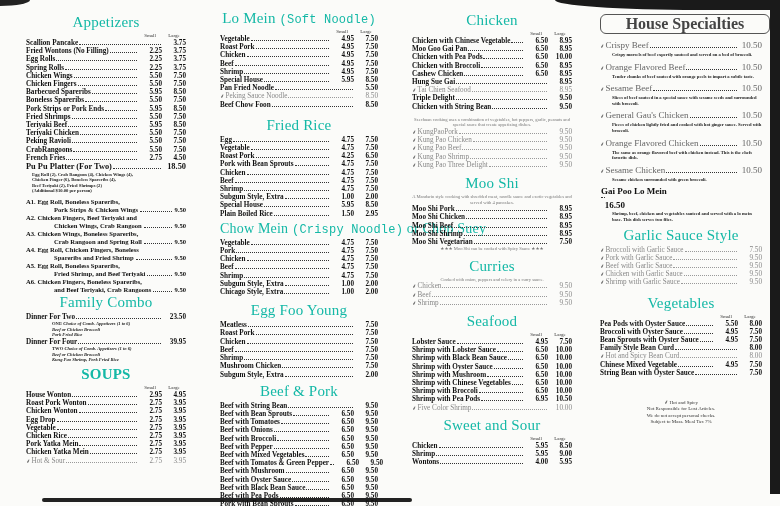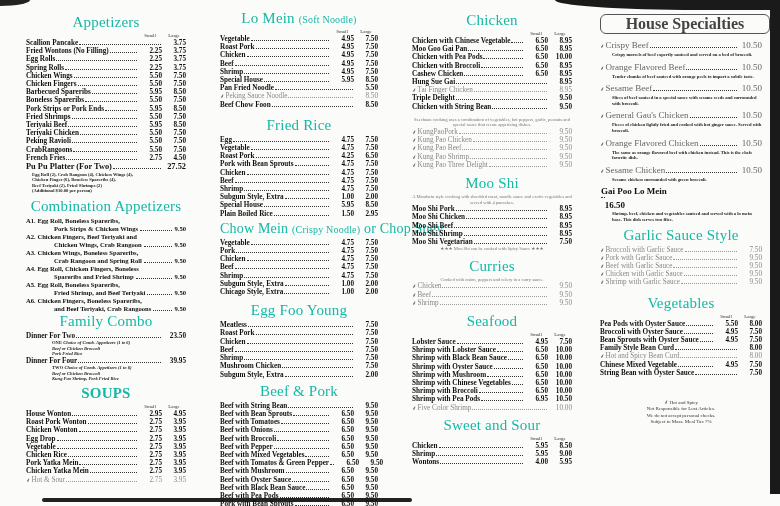--- a/index.html
+++ b/index.html
@@ -24,21 +24,21 @@
     position: absolute; left: 0; top: 494px; width: 780px; height: 12px; background: #fbfbf9;
   }
   .shadow-bottom-bar {
     position: absolute; left: 42px; top: 498px; width: 370px; height: 4px; background: #222;
     border-radius: 2px;
   }
   .col { position: absolute; top: 0; }
   .sec-title {
     text-align: center; font-size: 15px; color: #14b8a6; margin-bottom: 2px; letter-spacing: 0.2px;
   }
-  .sec-title .sub { font-size: 10px; }
+  .sec-title .sub { font-size: 12px; font-family: Liberation Mono, monospace; }
   .hdr-row { display: flex; justify-content: flex-end; font-size: 5px; color: #333; height: 6px; }
   .hdr-row span { width: 24px; text-align: center; }
   .row { display: flex; align-items: baseline; font-size: 7.2px; font-weight: bold; line-height: 8.2px; white-space: nowrap; }
   .row.light { font-weight: normal; color: #888; }
   .row .name { flex: 0 0 auto; }
   .row .dots { flex: 1 1 auto; border-bottom: 1px dotted #333; margin: 0 1px 2px 1px; min-width: 4px; }
   .row.light .dots { border-bottom-color: #999; }
   .row .p { width: 24px; text-align: right; flex: 0 0 auto; }
   .desc { font-size: 4.6px; line-height: 5.6px; color: #222; font-weight: bold; }
   .desc.center { text-align: center; color: #777; font-weight: normal; }
@@ -160,32 +160,31 @@
         <div class="row">
           <span class="name">French Fries</span>
           <span class="dots"></span>
           <span class="p">2.75</span>
           <span class="p">4.50</span>
         </div>
       </div>
     <div class="row" style="font-size:8.4px;line-height:9.5px;">
       <span class="name">Pu Pu Platter (For Two)</span>
         <span class="dots"></span>
-        <span class="p">27.52</span>
+        <span class="p">18.50</span>
     </div>
     <div class="desc" style="padding-left:6px;">
         <div>Egg Roll (2), Crab Rangoon (4), Chicken Wings (4),</div>
         <div>Chicken Finger (6), Boneless Spareribs (4),</div>
         <div>Beef Teriyaki (2), Fried Shrimps (2)</div>
         <div>(Additional $10.00 per person)</div>
       </div>
   </section>
 
   <section style="margin-top:4px;">
-    <div class="sec-title">Combination Appetizers</div>
     <div>
         <div class="combo">
           <div><span>A1.</span> <span>Egg Roll, Boneless Spareribs,</span></div>
           <div class="l2">
             <span>Pork Strips &amp; Chicken Wings</span>
             <span class="dots"></span>
             <span>9.50</span>
           </div>
         </div>
         <div class="combo">
@@ -655,21 +654,21 @@
           <span class="p">6.50</span>
           <span class="p">8.95</span>
         </div>
         <div class="row">
           <span class="name">Hung Sue Gai</span>
           <span class="dots"></span>
           <span class="p">8.95</span>
         </div>
         <div class="row light">
           <span class="pepper">⸙</span>
-          <span class="name">Tai Finger Chicken</span>
+          <span class="name">Tai Chien Seafood</span>
           <span class="dots"></span>
           <span class="p">8.95</span>
         </div>
         <div class="row">
           <span class="name">Triple Delight</span>
           <span class="dots"></span>
           <span class="p">9.50</span>
         </div>
         <div class="row">
           <span class="name">Chicken with String Bean</span>

